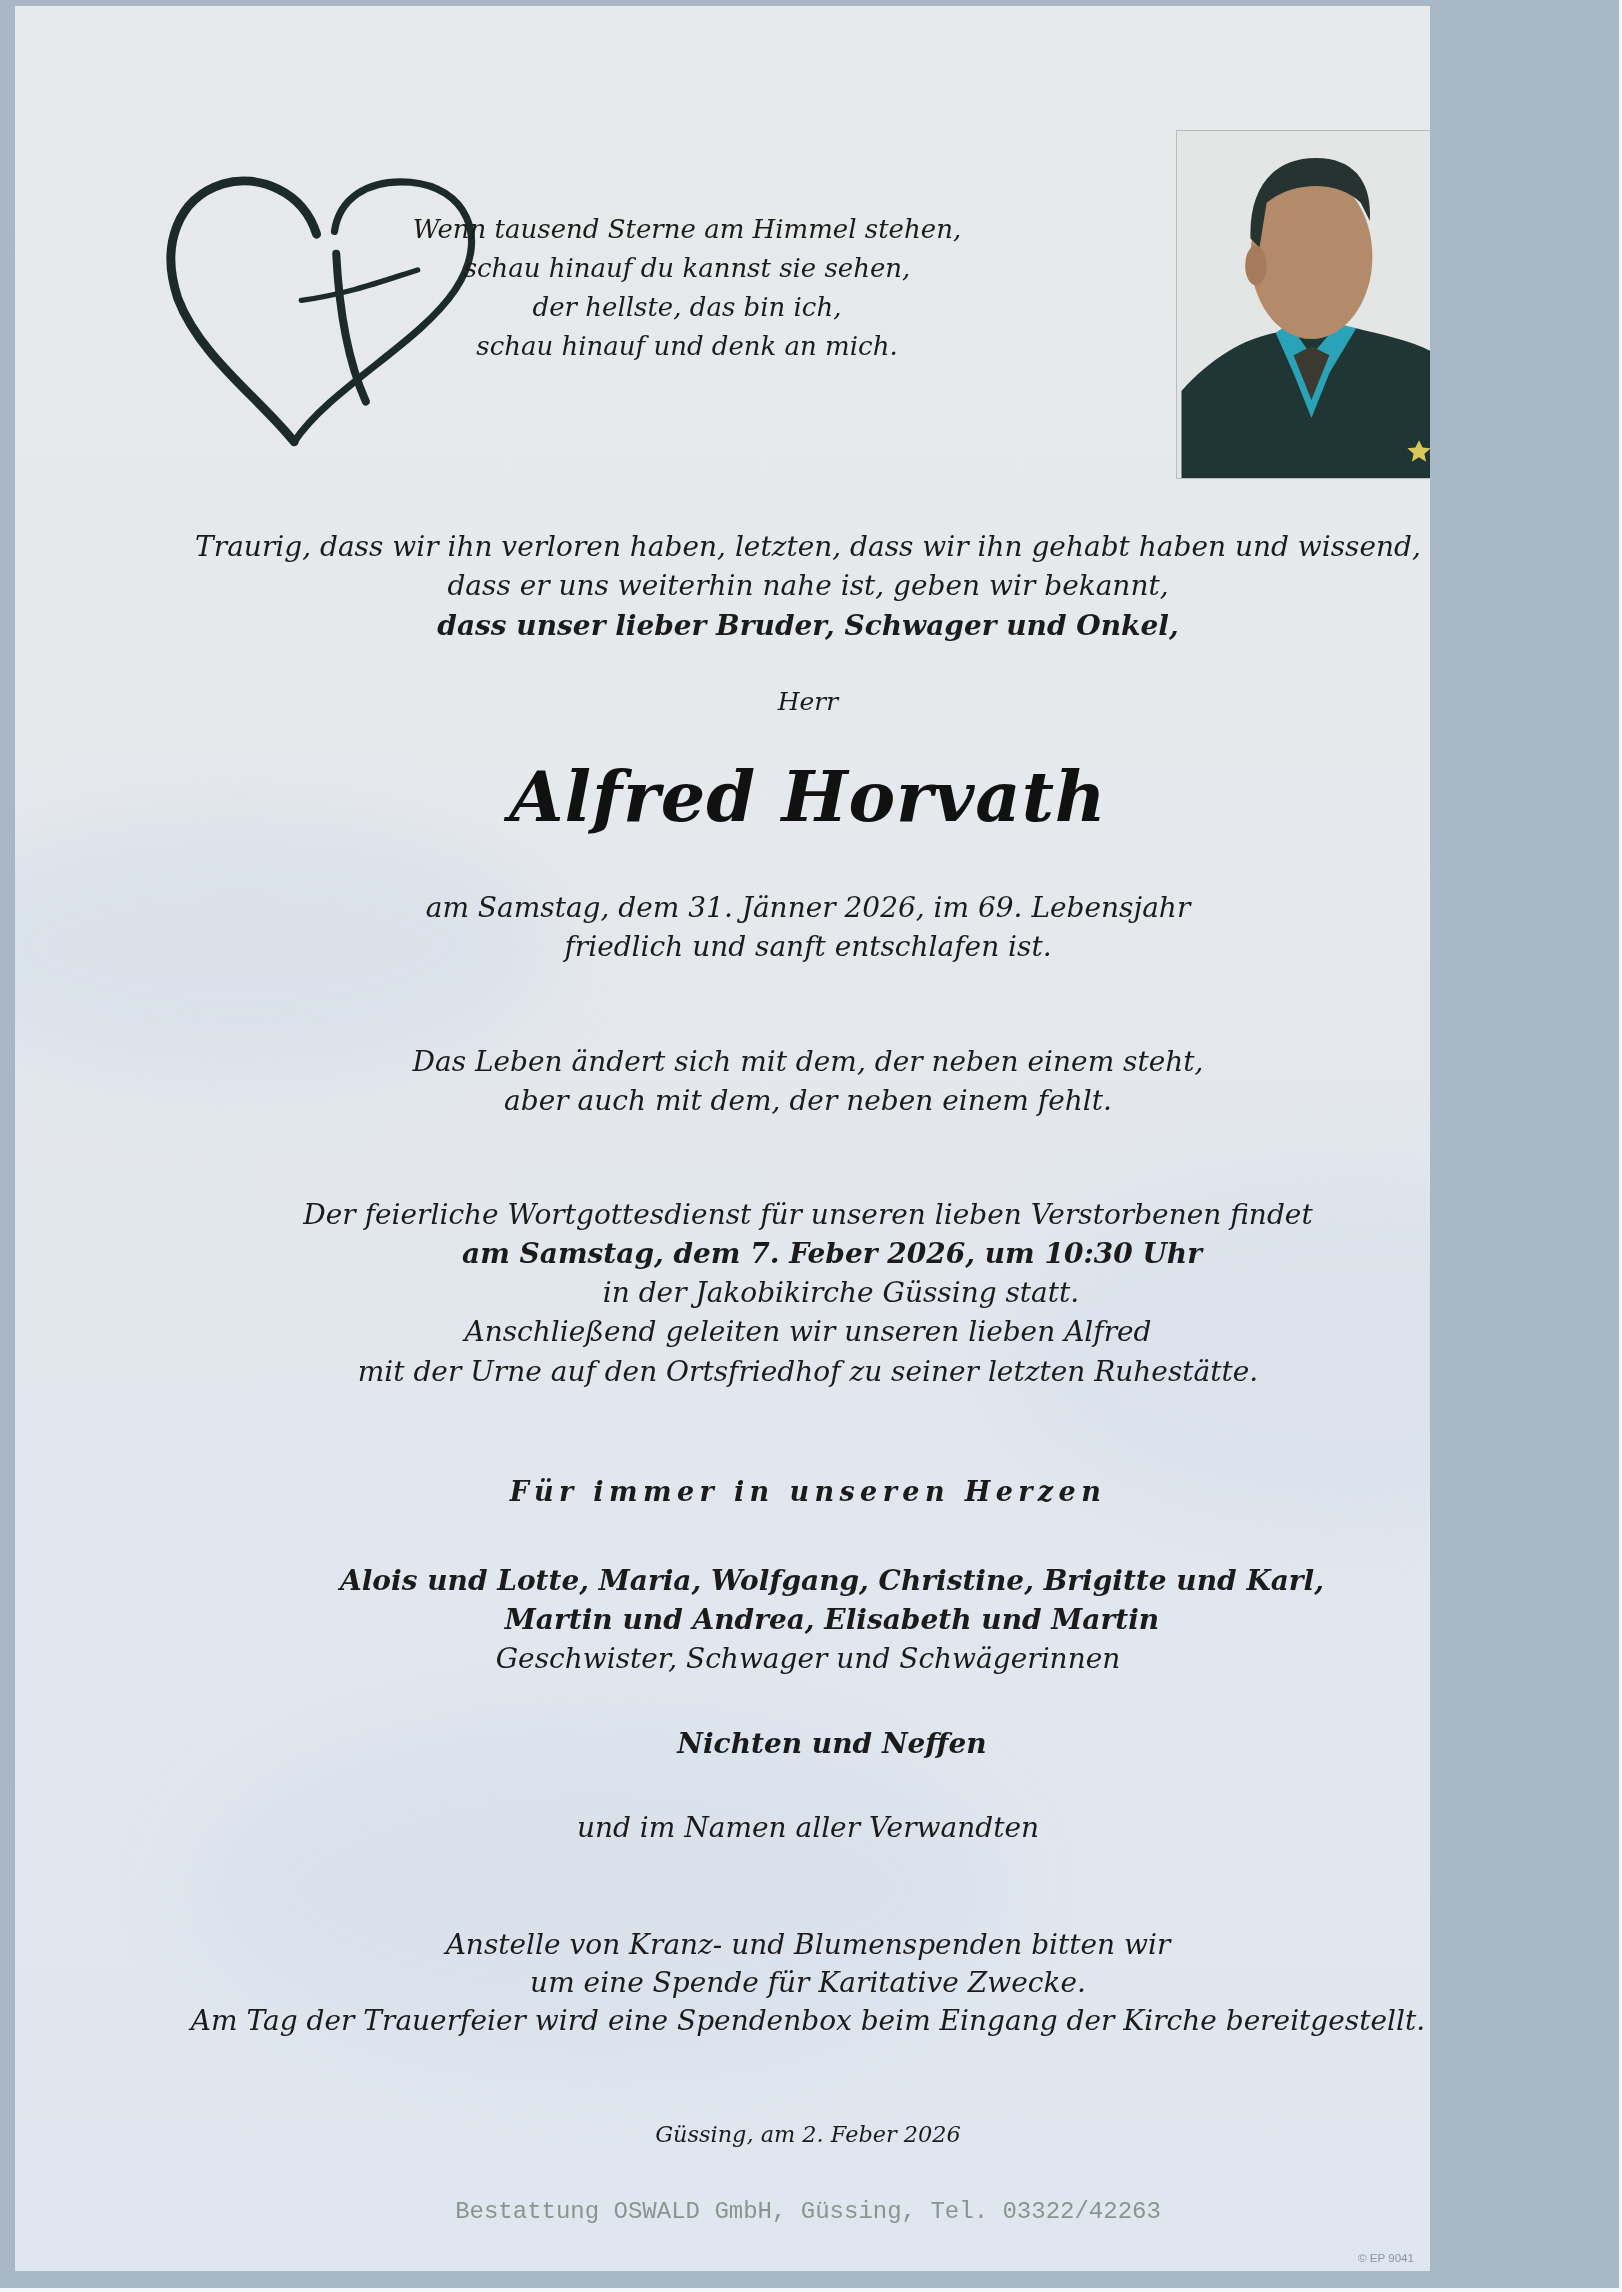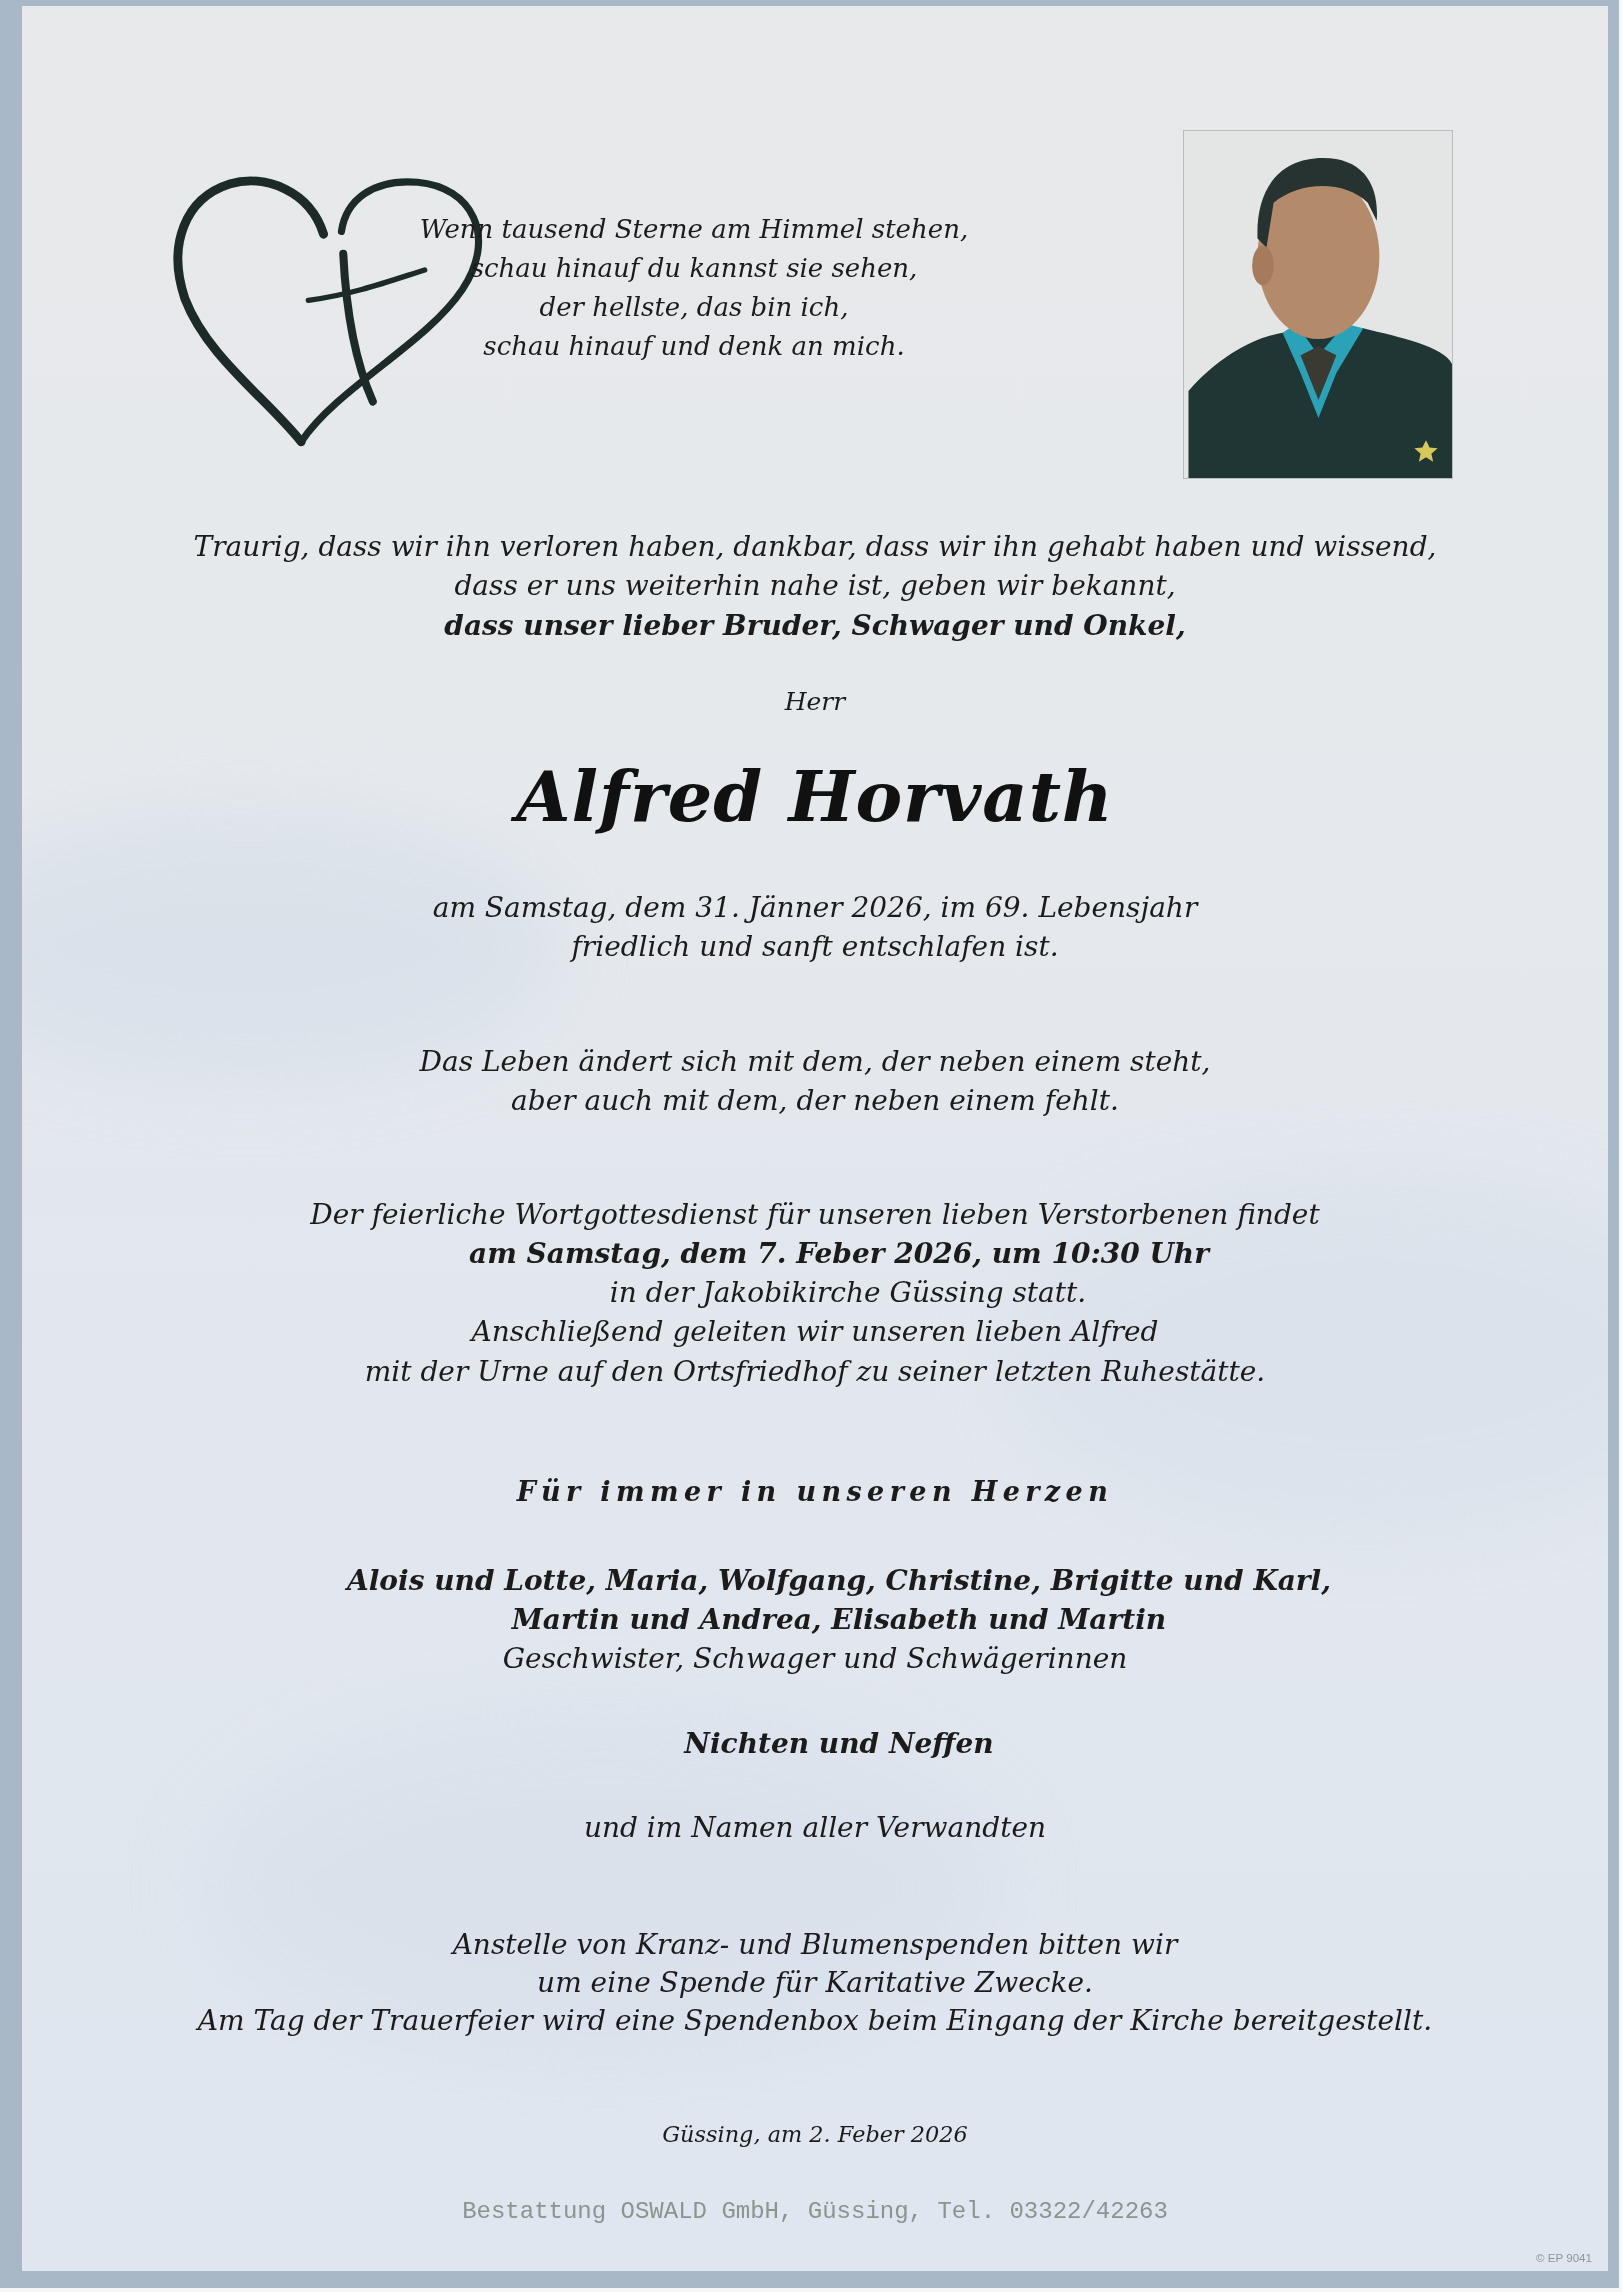--- a/index.html
+++ b/index.html
@@ -6,21 +6,21 @@
   body {
     width: 1623px; height: 2293px; position: relative; overflow: hidden;
     background: #f4f6f7;
     font-family: "DejaVu Serif", "Liberation Serif", serif;
   }
   .frame {
     position: absolute; left: 0; top: 0; width: 1619px; height: 2288px;
     background: #a9b8c6;
   }
   .paper {
-    position: absolute; left: 22px; top: 6.3px; width: 1586px; height: 2265px;
+    position: absolute; left: 15px; top: 6.3px; width: 1415px; height: 2265px;
     background: linear-gradient(180deg, #e7e9ea 0%, #e6e9ec 30%, #e2e7ee 60%, #dfe6ef 100%);
     overflow: hidden;
   }
   .cloud { position: absolute; border-radius: 50%; filter: blur(36px); opacity: 0.35; }
   .line {
     position: absolute; left: 0; width: 1586px; text-align: center;
     font-family: "DejaVu Serif", "Liberation Serif", serif;
     font-style: italic; color: #1b1b1b; white-space: nowrap;
     transform: translateY(-50%);
   }
@@ -72,21 +72,21 @@
       <path d="M5 290 C40 250 80 230 110 225 L200 220 C240 230 290 240 299 260 L299 387 L5 387 Z" fill="#1f3634"></path>
       <path d="M110 225 L130 270 L150 320 L170 270 L200 220 L180 215 L150 250 L125 215 Z" fill="#2aa3b8"></path>
       <path d="M130 250 L150 300 L170 250 L150 240 Z" fill="#3a3a30"></path>
       <ellipse cx="150" cy="140" rx="68" ry="92" fill="#b38a6a"></ellipse>
       <path d="M82 120 C80 60 110 30 155 30 C200 30 218 60 215 100 L205 80 C180 55 130 55 100 80 L92 130 Z" fill="#263330"></path>
       <ellipse cx="88" cy="150" rx="12" ry="22" fill="#a57b5c"></ellipse>
       <path d="M270 345 l4 8 9 1 -7 6 2 9 -8 -5 -8 5 2 -9 -7 -6 9 -1 Z" fill="#d8c85a"></path>
     </svg>
   </div>
 
-  <div class="line body-text" style="top:540px;">Traurig, dass wir ihn verloren haben, dankbar, dass wir ihn gehabt haben und wissend,</div>
+  <div class="line body-text" style="top:540px;">Traurig, dass wir ihn verloren haben, letzten, dass wir ihn gehabt haben und wissend,</div>
   <div class="line body-text" style="top:579px;">dass er uns weiterhin nahe ist, geben wir bekannt,</div>
   <div class="line body-text" style="top:619px;font-weight:bold;">dass unser lieber Bruder, Schwager und Onkel,</div>
 
   <div class="line body-text" style="top:695px;font-size:25px;">Herr</div>
   <div class="line name" style="top:790px;">Alfred Horvath</div>
 
   <div class="line body-text" style="top:901px;">am Samstag, dem 31. Jänner 2026, im 69. Lebensjahr</div>
   <div class="line body-text" style="top:940px;">friedlich und sanft entschlafen ist.</div>
 
   <div class="line body-text" style="top:1055px;">Das Leben ändert sich mit dem, der neben einem steht,</div>

